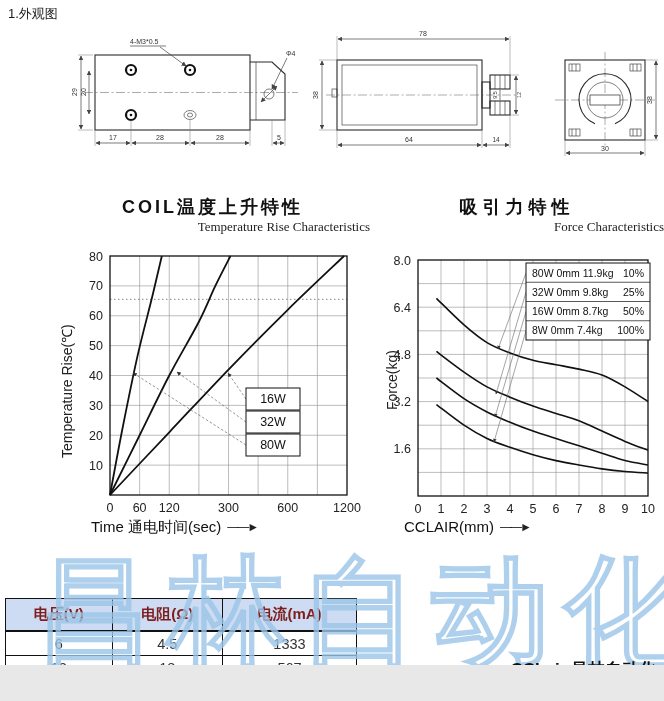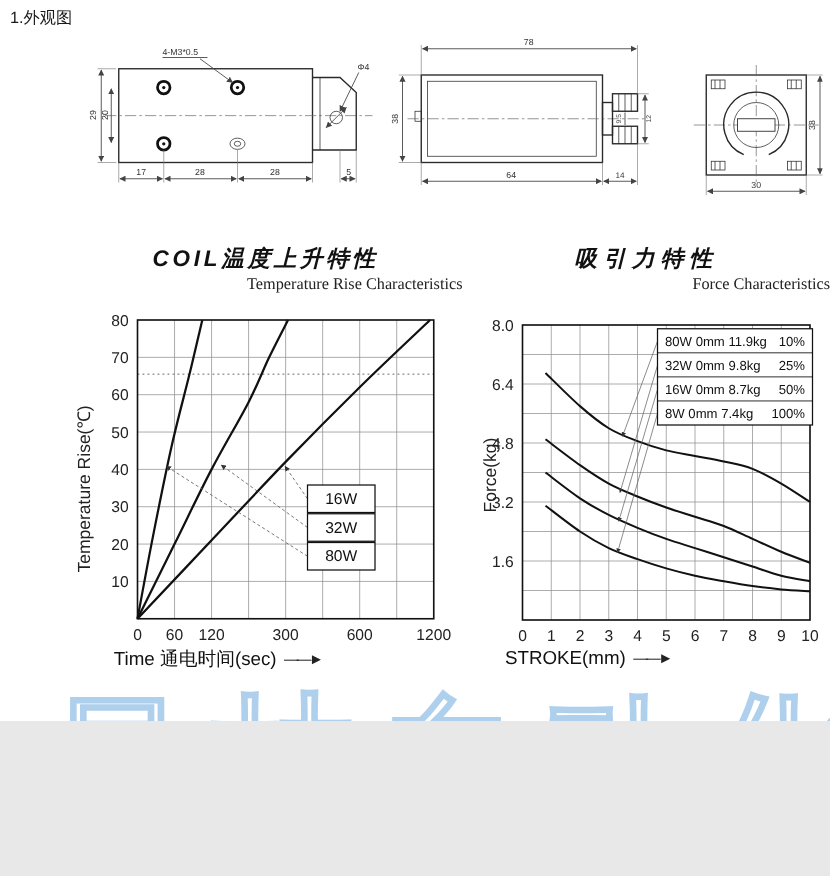--- a/index.html
+++ b/index.html
@@ -1,16 +1,16 @@
 <!DOCTYPE html>
 <html><head>
 <meta charset="utf-8">
 <style>
   html,body{margin:0;padding:0;background:#e8e8e8;}
-  #page{position:relative;width:664px;height:577px;background:#ffffff;overflow:hidden;
+  #page{position:relative;width:664px;height:665px;background:#ffffff;overflow:hidden;
         font-family:"Liberation Sans",sans-serif;color:#111;}
   .sec-title{position:absolute;font-size:13px;color:#1a1a1a;}
   
   .watermark{position:absolute;color:transparent;-webkit-text-stroke:2px #9ac5e8;
              font-weight:bold;line-height:1;pointer-events:none;z-index:6;opacity:.8;
              font-family:"Liberation Sans",sans-serif;white-space:nowrap;}
   .wm-top{font-size:128px;letter-spacing:2px;left:100px;top:2px;}
   .wm-bottom{font-size:118px;letter-spacing:14px;left:36px;top:552px;-webkit-text-stroke-width:1.6px;}
   
   #drawings{position:absolute;left:38px;top:12px;}
@@ -20,21 +20,21 @@
   .dim{stroke:#444;fill:none;stroke-width:.7;}
   .ext{stroke:#777;fill:none;stroke-width:.5;}
   .hole{stroke:#111;fill:none;stroke-width:2.2;}
   .dtxt{font-size:7px;fill:#333;}
   .dtxt-s{font-size:5.5px;fill:#444;}
   svg text{font-family:"Liberation Sans",sans-serif;}
   
   .chart{position:absolute;top:196px;}
   #chart-temp{left:55px;width:315px;}
   #chart-force{left:370px;width:294px;}
-  .chart-title{text-align:center;font-size:18px;font-weight:bold;letter-spacing:3px;line-height:22px;color:#111;font-style:italic;}
+  .chart-title{text-align:center;font-size:18px;font-weight:bold;letter-spacing:3px;line-height:22px;color:#111;}
   .chart-subtitle{text-align:right;font-family:Liberation Serif, serif;font-size:13px;line-height:18px;color:#222;}
   .ylabel{position:absolute;transform:rotate(-90deg);transform-origin:left top;
           font-size:14px;color:#222;white-space:nowrap;}
   .xlabel{position:absolute;width:100%;text-align:left;font-size:15px;color:#111;top:322px;}
   .axis-arrow{display:inline-block;margin-left:6px;color:#222;}
   .axis-arrow::after{content:"——►";letter-spacing:-2px;font-size:12px;vertical-align:1px;}
   .tick{font-size:12.5px;fill:#222;}
   .leg{font-size:12.5px;fill:#111;}
   .leg2{font-size:10.5px;fill:#111;}
   
@@ -290,21 +290,21 @@
         <text x="162" y="59.75" class="leg2">32W 0mm 9.8kg</text>
         <text x="274" y="59.75" text-anchor="end" class="leg2">25%</text>
         <line x1="156" y1="65.5" x2="280" y2="65.5" stroke="#111" stroke-width="0.7"></line>
         <text x="162" y="79" class="leg2">16W 0mm 8.7kg</text>
         <text x="274" y="79" text-anchor="end" class="leg2">50%</text>
         <line x1="156" y1="84.75" x2="280" y2="84.75" stroke="#111" stroke-width="0.7"></line>
         <text x="162" y="98.25" class="leg2">8W 0mm 7.4kg</text>
         <text x="274" y="98.25" text-anchor="end" class="leg2">100%</text>
       </svg>
     <div class="xlabel" style="padding-left:34px;box-sizing:border-box;">
-      <span>STROKE(mm)</span><span class="axis-arrow"></span>
+      <span>CCLAIR(mm)</span><span class="axis-arrow"></span>
     </div>
   </div>
 
   <table id="coil-table">
     <thead>
         <tr id="coil-head">
           <th>电压(V)</th>
           <th>电阻(Ω)</th>
           <th>电流(mA)</th>
         </tr>

